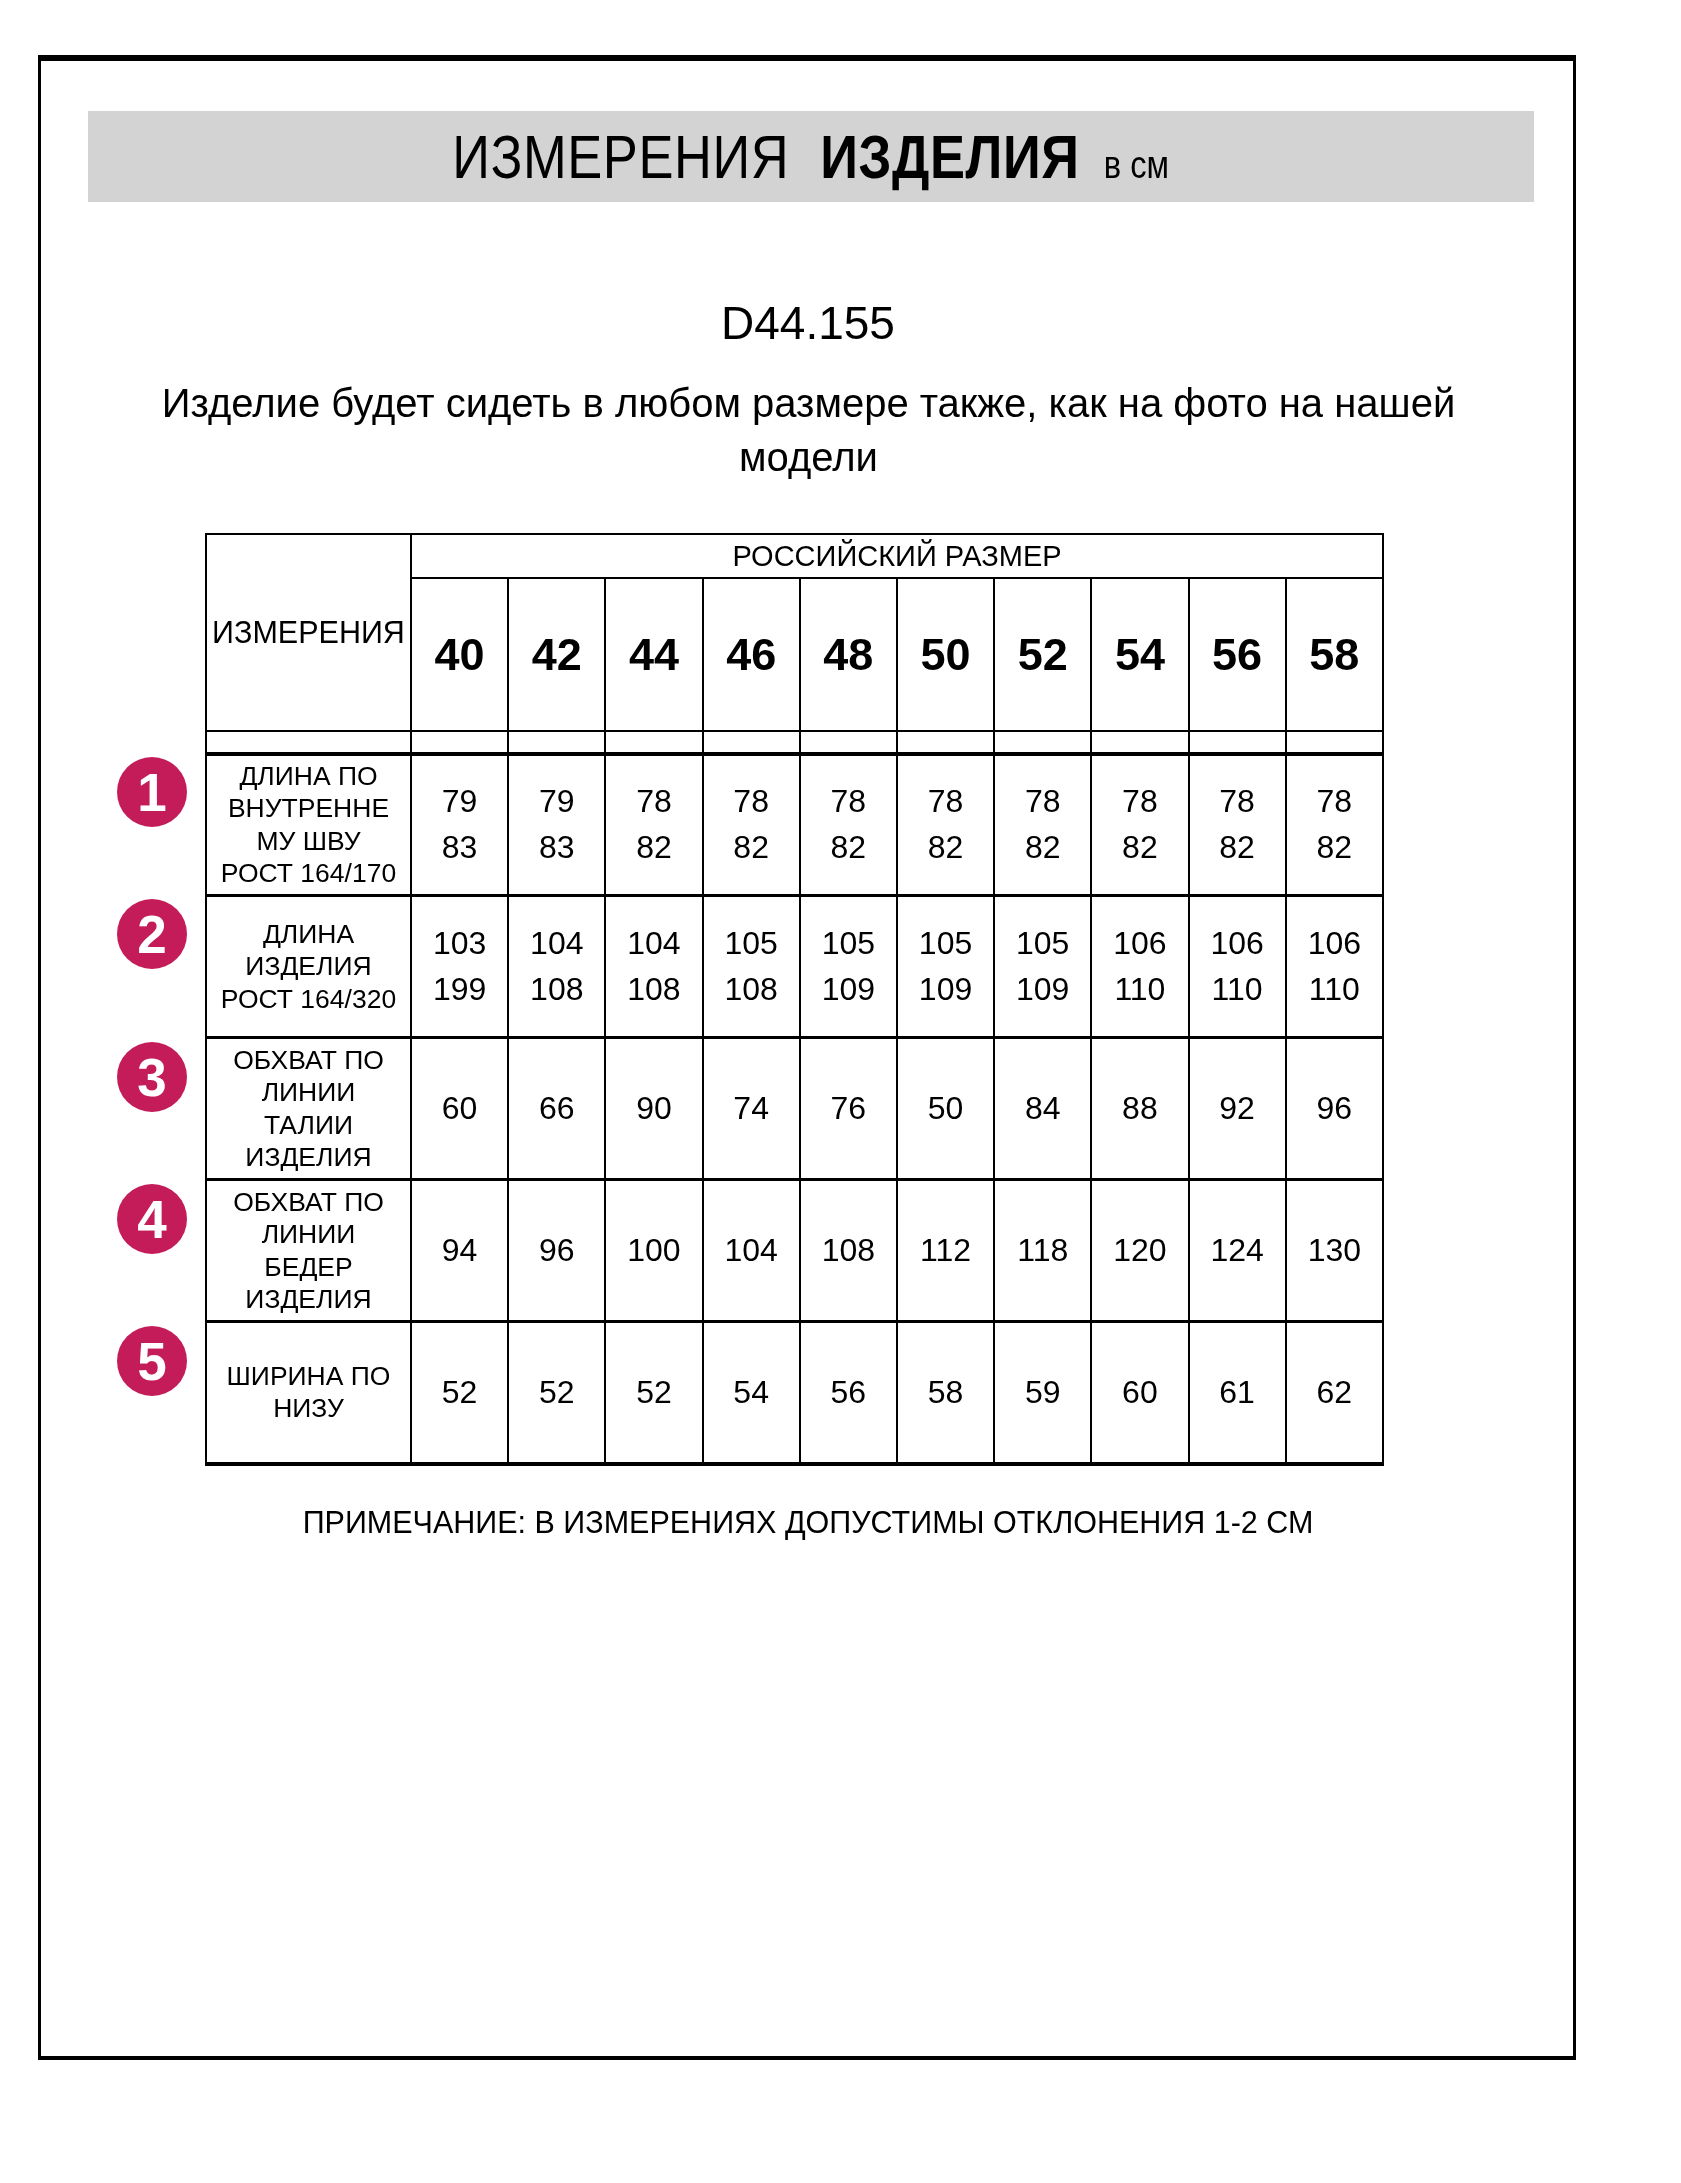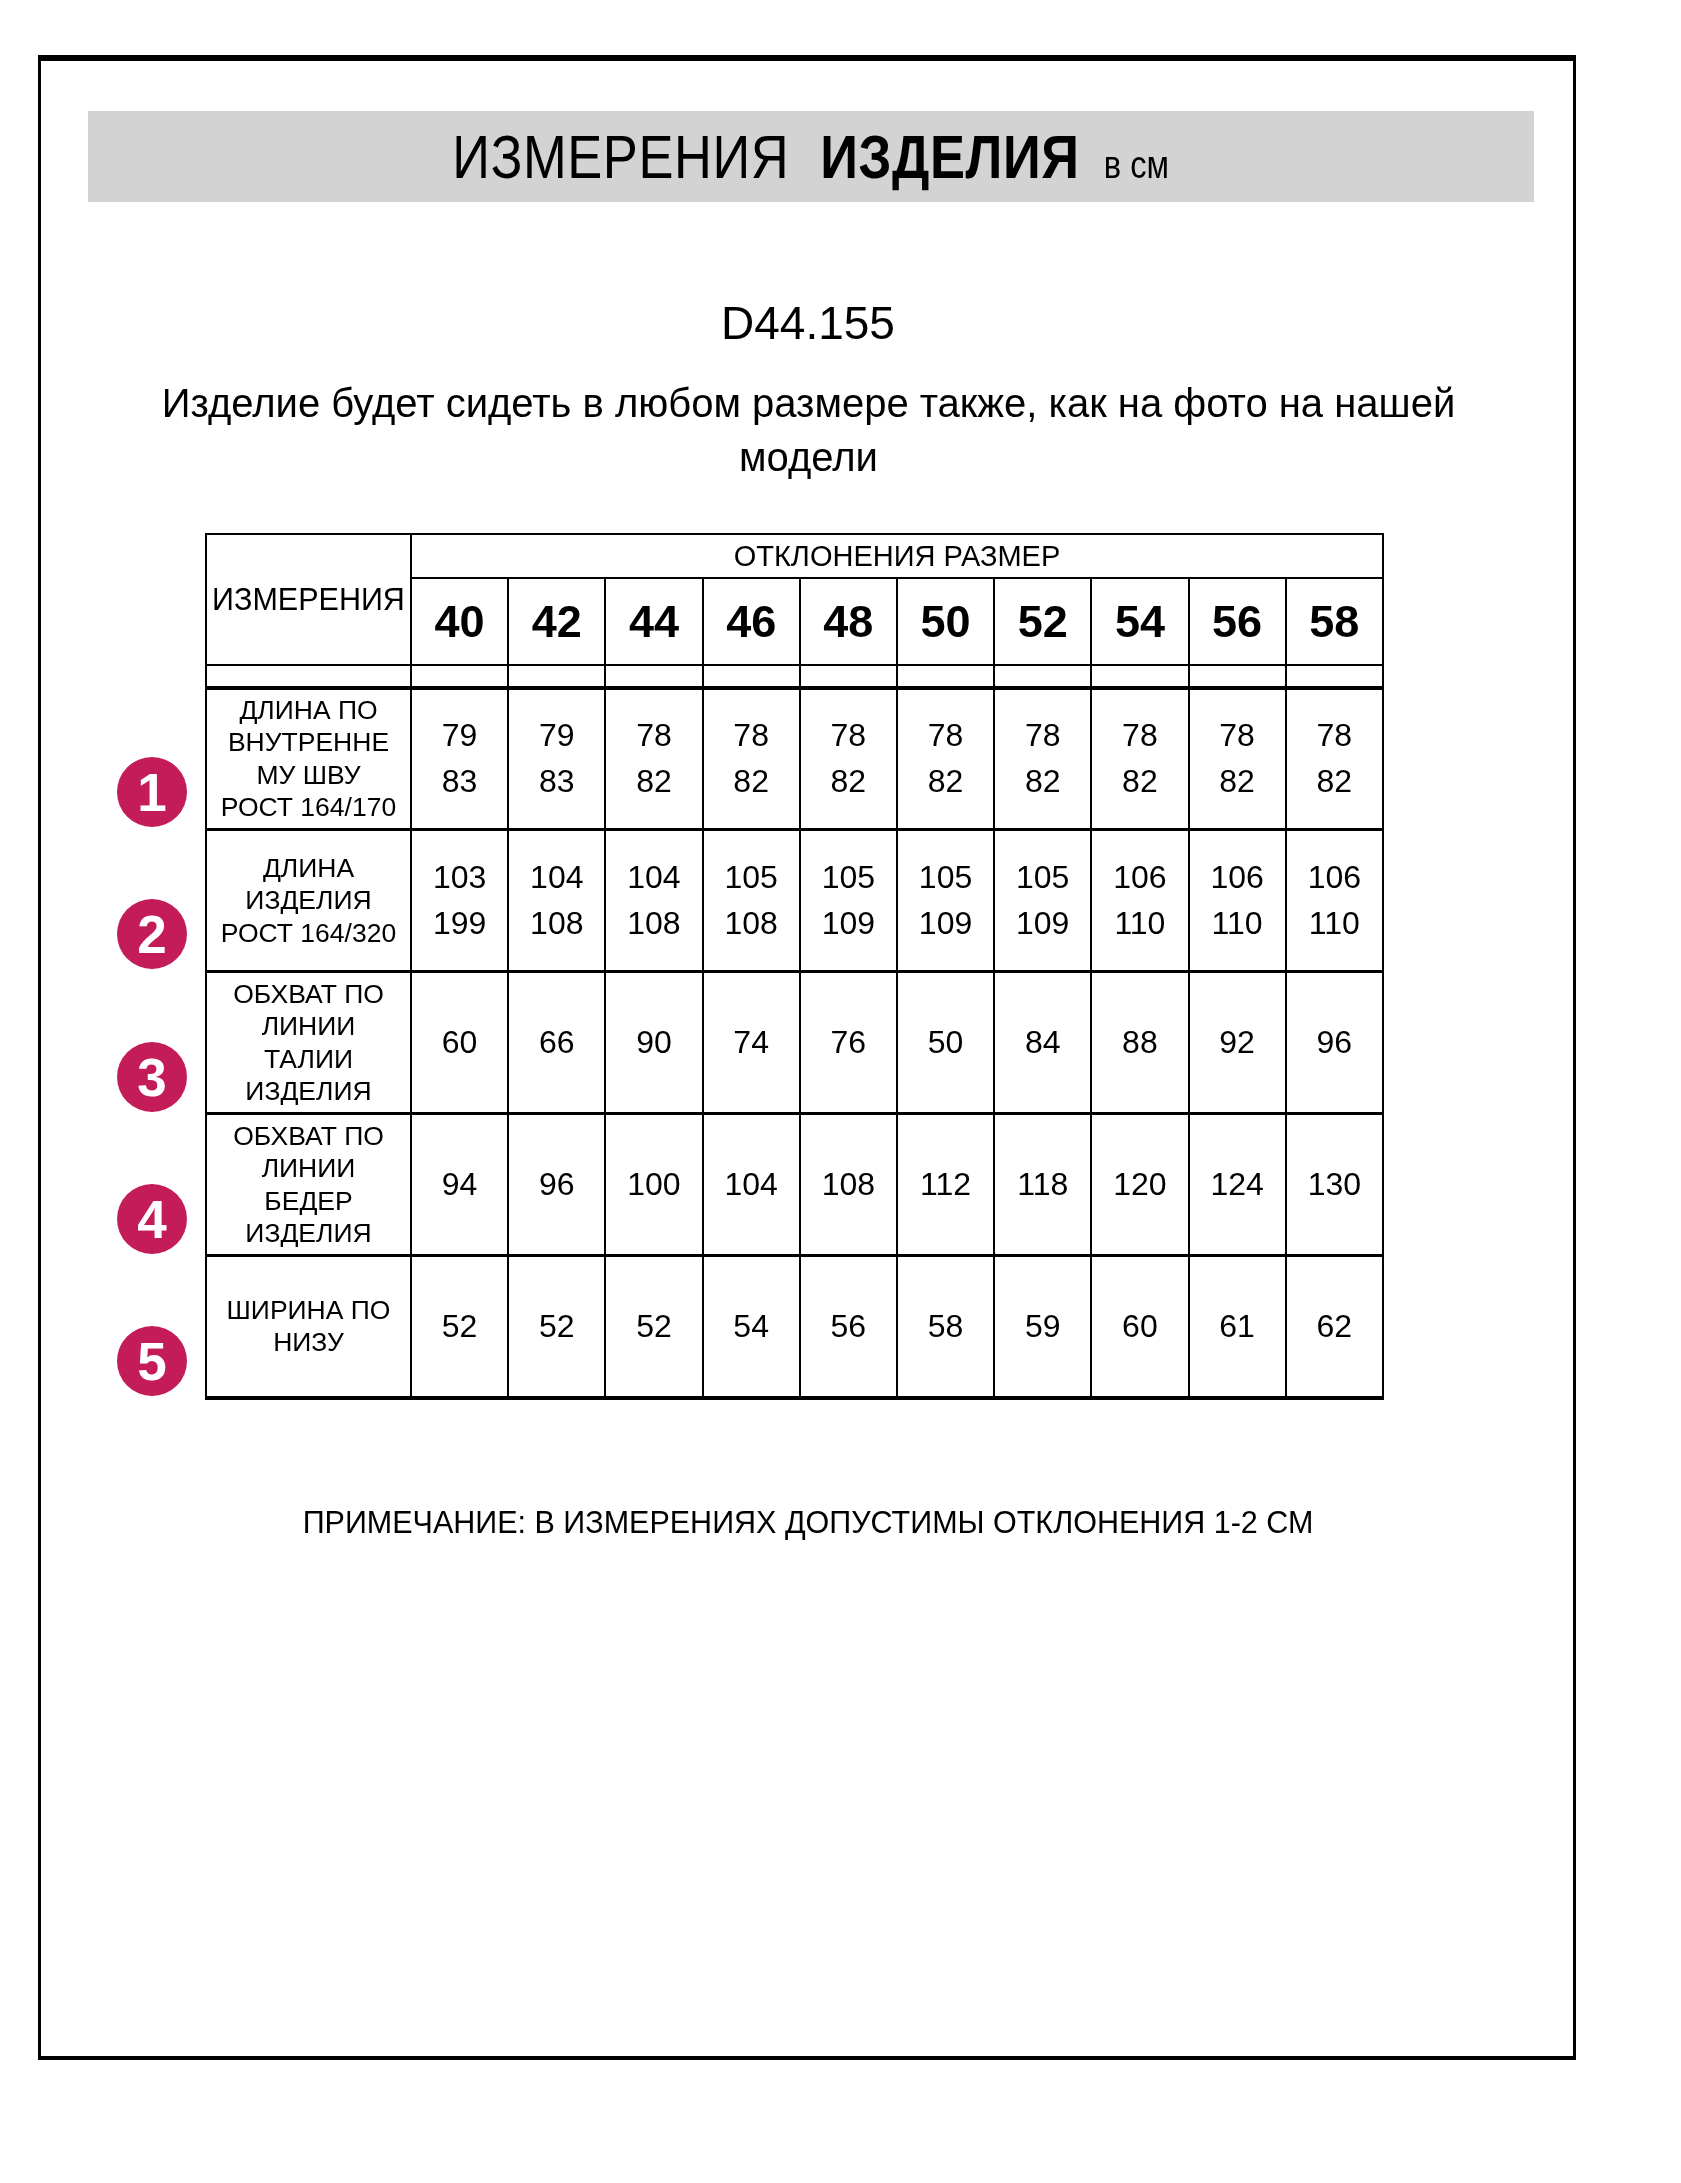--- a/index.html
+++ b/index.html
@@ -55,21 +55,21 @@
   }
   table.meas td{
     border:2px solid var(--ink);
     text-align:center;vertical-align:middle;
     padding:0 4px;box-sizing:border-box;
     overflow:hidden;
   }
   tr.r-group{height:44px;}
   tr.r-group td.group-header{border-bottom-width:2.6px;font-size:29px;}
   td.measure-cell{font-size:30.5px;border-bottom-width:2px;}
-  tr.r-sizes{height:87px;}
+  tr.r-sizes{height:153px;}
   tr.r-sizes td{border-bottom-width:2px;font-size:45px;font-weight:700;}
   tr.r-spacer{height:22.5px;}
   tr.r-spacer td{border-top-width:2px;border-bottom-width:4.6px;padding:0;}
   tr.data-row{height:142px;}
   tr.data-row td{border-bottom-width:3.3px;}
   td.label-cell{
     font-size:26.5px;line-height:1.22;white-space:pre-line;
   }
   td.value-cell{
     font-size:32px;line-height:1.42;white-space:pre-line;
@@ -117,21 +117,21 @@
       <col>
       <col>
       <col>
       <col>
       <col>
       <col>
   </colgroup>
   <tbody>
     <tr class="r-group">
       <td class="measure-cell" rowspan="2">ИЗМЕРЕНИЯ</td>
-      <td class="group-header" colspan="10">ОТКЛОНЕНИЯ РАЗМЕР</td>
+      <td class="group-header" colspan="10">РОССИЙСКИЙ РАЗМЕР</td>
     </tr>
     <tr class="r-sizes">
       <td>40</td>
       <td>42</td>
       <td>44</td>
       <td>46</td>
       <td>48</td>
       <td>50</td>
       <td>52</td>
       <td>54</td>

